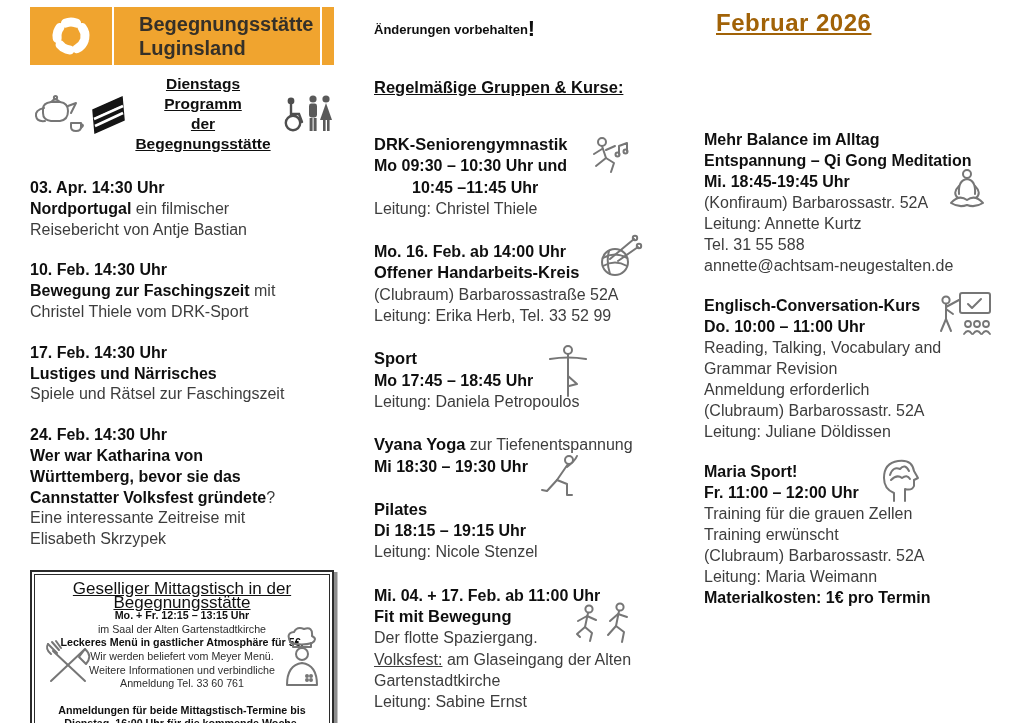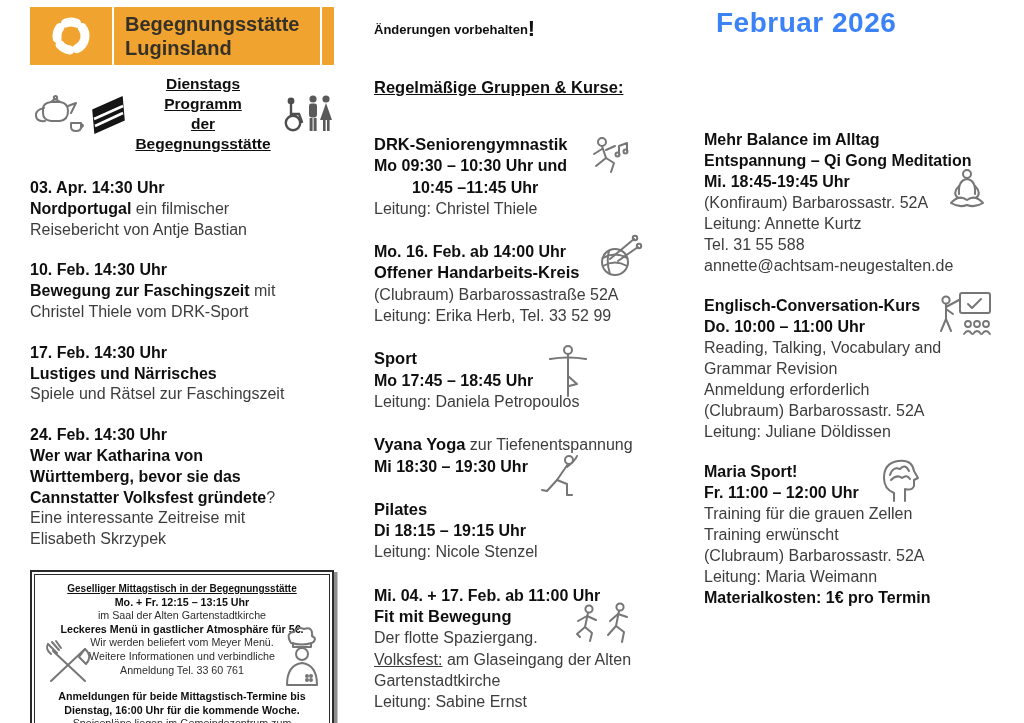--- a/index.html
+++ b/index.html
@@ -12,52 +12,52 @@
 
   
   #col-left{position:absolute;left:30px;top:7px;width:304px;}
   #col-mid{position:absolute;left:374px;top:16px;width:300px;}
   #col-right{position:absolute;left:704px;top:6px;width:300px;}
 
   
   .logo{height:58px;background:#F0A42F;display:flex;align-items:center;}
   .logo-iconbox{width:82px;display:flex;justify-content:center;align-items:center;}
   .logo-sep{width:2px;height:58px;background:#fff;flex:none;}
-  .logo-text{padding-left:11px;font-weight:bold;font-size:20px;line-height:24px;color:#353028;flex:1;}
+  .logo-text{padding-left:25px;font-weight:bold;font-size:20px;line-height:24px;color:#353028;flex:1;}
   .logo-endcap{width:12px;height:58px;flex:none;}
 
   
   .prog-row{display:flex;align-items:center;margin-top:9px;}
   .prog-title{flex:1;text-align:center;font-weight:bold;font-size:15.5px;line-height:20px;color:#0f0f0f;}
   .prog-title span{text-decoration:underline;}
 
   
   .events{margin-top:24px;font-size:16px;line-height:20.8px;}
   .event{margin-bottom:20px;}
 
   
   .box-outer{margin-top:7px;border:2px solid #2b2b2b;box-shadow:2.5px 3px 0 1px #8d8d8d;padding:2px;background:#fff;}
   .box-inner{border:1px solid #2b2b2b;padding:7px 4px 9px;text-align:center;
              font-size:10.7px;line-height:13.6px;position:relative;color:#2d2d2d;}
-  .box-title{font-weight:bold;font-size:10px;text-decoration:underline;color:#0f0f0f;}
+  .box-title{font-weight:normal;font-size:17px;text-decoration:underline;color:#0f0f0f;}
   .box-gap{height:13px;}
   .fork-pos{position:absolute;left:8px;top:64px;}
   .chef-pos{position:absolute;right:3px;top:50px;}
 
   
   .notice{text-align:left;font-weight:bold;font-size:13px;color:#0f0f0f;padding-right:28px;}
   .notice .bang{font-size:22px;vertical-align:-2px;}
   .section-title{margin-top:36px;font-weight:bold;font-size:16.5px;text-decoration:underline;color:#0f0f0f;}
   .courses{margin-top:37px;}
   .course{position:relative;margin-bottom:22px;font-size:16px;line-height:21.3px;}
   .course .t{font-weight:bold;font-size:16.5px;color:#0f0f0f;}
   .indent{display:block;padding-left:38px;}
   .abs{position:absolute;}
 
-  .month-title{font-weight:bold;font-size:28px;line-height:34px;color:#3b82f6;letter-spacing:0.5px;padding-left:12px;}
+  .month-title{font-weight:bold;font-size:24px;line-height:34px;color:#a16207;letter-spacing:0.5px;padding-left:12px;text-decoration:underline;}
   .rcourses{margin-top:89px;}
   .rcourse{position:relative;margin-bottom:19px;font-size:16px;line-height:21px;}
   .rcourse .t{font-weight:bold;font-size:16px;color:#0f0f0f;}
 </style>
 </head>
 <body>
 
 <div id="col-left">
 
   <div class="logo">

